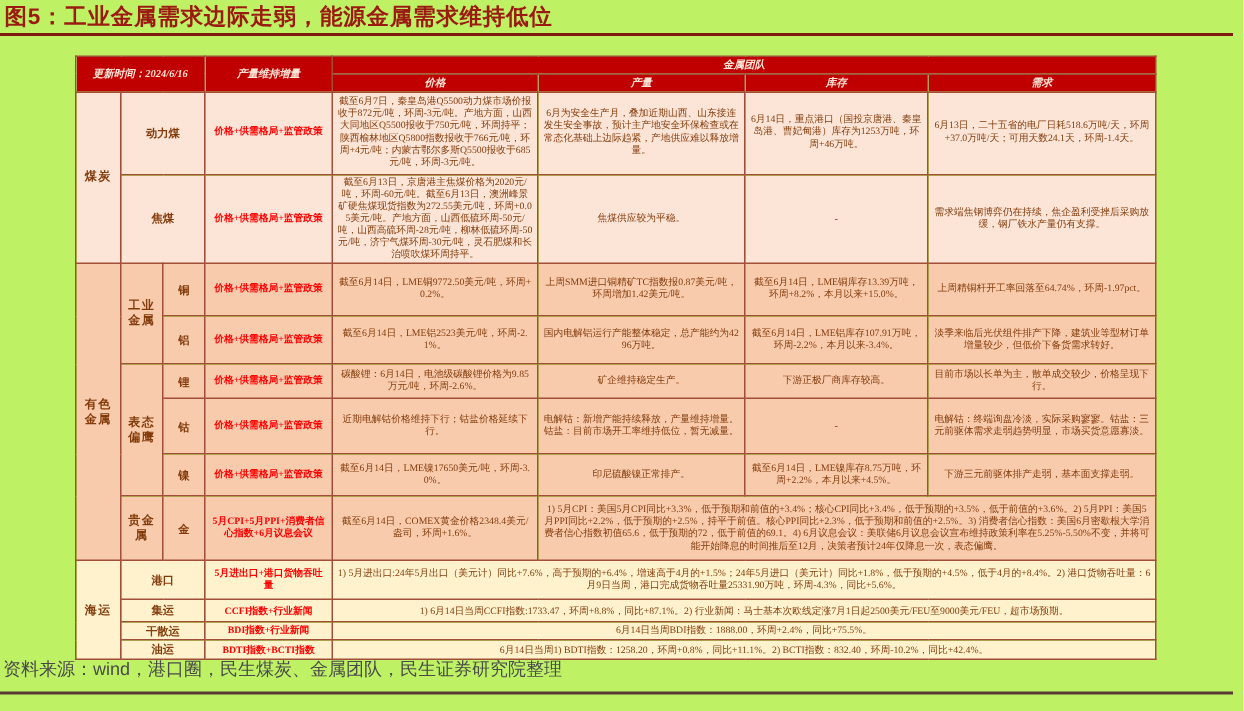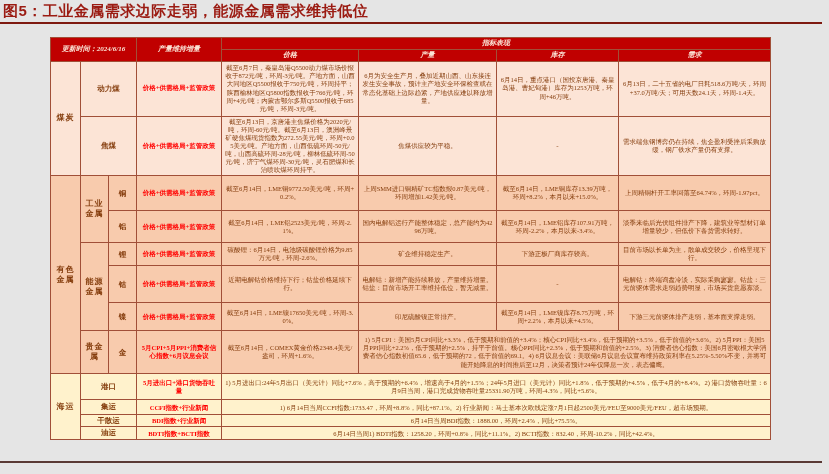--- a/index.html
+++ b/index.html
@@ -1,16 +1,16 @@
 <!DOCTYPE html>
 <html><head>
 <meta charset="utf-8">
 <style>
   html,body{margin:0;padding:0;background:#fff;}
-  .page{position:relative;width:829px;height:474px;background:#e5e5e5;overflow:hidden;
+  .page{position:relative;width:829px;height:474px;background:#bef264;overflow:hidden;
         font-family:"Liberation Serif","DejaVu Serif",serif;}
   .title{position:absolute;left:3px;top:2px;font-family:"Liberation Sans","DejaVu Sans",sans-serif;
          font-weight:bold;font-size:15px;color:#9B1B12;letter-spacing:.5px;}
   .title-rule{position:absolute;left:0;top:22px;width:822px;height:2px;background:#7e1a10;}
   .bottom-rule{position:absolute;left:0;top:461px;width:822px;height:2px;background:#5a3a34;}
   .source{position:absolute;left:2px;top:438px;font-family:"Liberation Sans","DejaVu Sans",sans-serif;
           font-size:12px;color:#4a4a4a;}
   table.report{position:absolute;left:50px;top:37px;width:720px;border-collapse:collapse;
                table-layout:fixed;font-size:6.5px;color:#843C0C;line-height:1.25;}
   table.report td{border:1px solid #a14f38;text-align:center;vertical-align:middle;padding:1px 3px;
@@ -41,21 +41,21 @@
       <col style="width:137px">
         <col style="width:138px">
         <col style="width:122px">
         <col style="width:152px">
     </colgroup>
 
     <tbody>
         <tr style="height:9px">
       <td class="hdr" colspan="3" rowspan="2">更新时间：2024/6/16</td>
       <td class="hdr" rowspan="2">产量维持增量</td>
-      <td class="hdr" colspan="4">指标表现</td>
+      <td class="hdr" colspan="4">金属团队</td>
     </tr>
     <tr style="height:11px">
       <td class="hdr">价格</td>
       <td class="hdr">产量</td>
       <td class="hdr">库存</td>
       <td class="hdr">需求</td>
     </tr>
 
     <tr class="coal" style="height:55px">
       <td class="grp" rowspan="2">煤炭</td>
@@ -90,21 +90,21 @@
     <tr class="nonf" style="height:32px">
       <td class="item">铝</td>
       <td class="ind">价格+供需格局+监管政策</td>
       <td>截至6月14日，LME铝2523美元/吨，环周-2.1%。</td>
       <td>国内电解铝运行产能整体稳定，总产能约为4296万吨。</td>
       <td>截至6月14日，LME铝库存107.91万吨，环周-2.2%，本月以来-3.4%。</td>
       <td>淡季来临后光伏组件排产下降，建筑业等型材订单增量较少，但低价下备货需求转好。</td>
     </tr>
 
     <tr class="nonf" style="height:23px">
-      <td class="grp" rowspan="3">能源金属</td>
+      <td class="grp" rowspan="3">表态偏鹰</td>
       <td class="item">锂</td>
       <td class="ind">价格+供需格局+监管政策</td>
       <td>碳酸锂：6月14日，电池级碳酸锂价格为9.85万元/吨，环周-2.6%。</td>
       <td>矿企维持稳定生产。</td>
       <td>下游正极厂商库存较高。</td>
       <td>目前市场以长单为主，散单成交较少，价格呈现下行。</td>
     </tr>
 
     <tr class="nonf" style="height:37px">
       <td class="item">钴</td>
@@ -152,14 +152,15 @@
     </tr>
 
     <tr class="ship" style="height:13px">
       <td class="item" colspan="2">油运</td>
       <td class="ind">BDTI指数+BCTI指数</td>
       <td colspan="4">6月14日当周1) BDTI指数：1258.20，环周+0.8%，同比+11.1%。2) BCTI指数：832.40，环周-10.2%，同比+42.4%。</td>
     </tr>
   </tbody>
     </table>
 
+  <div class="source">资料来源：wind，港口圈，民生煤炭、金属团队，民生证券研究院整理</div>
   <div class="bottom-rule"></div>
 </div>
 
 </body></html>

